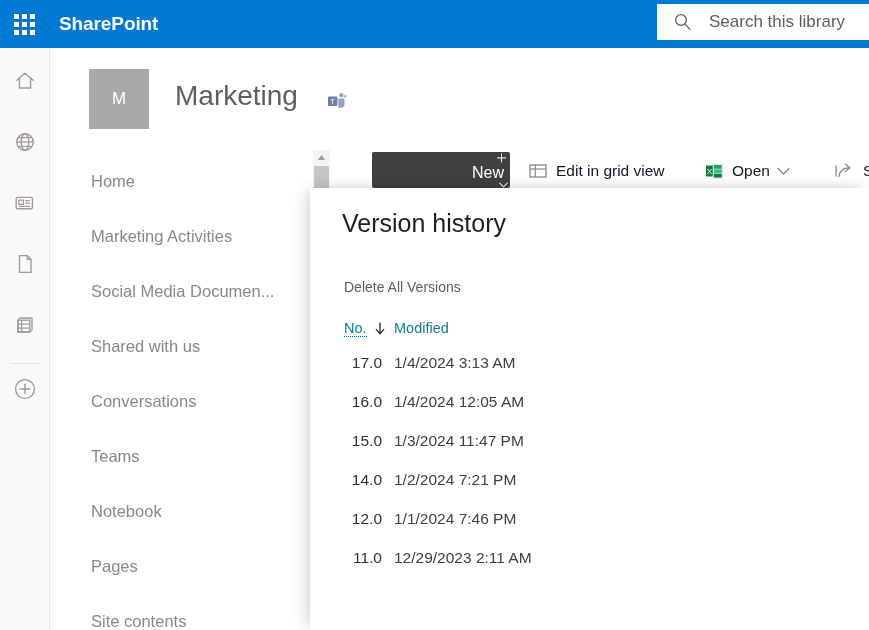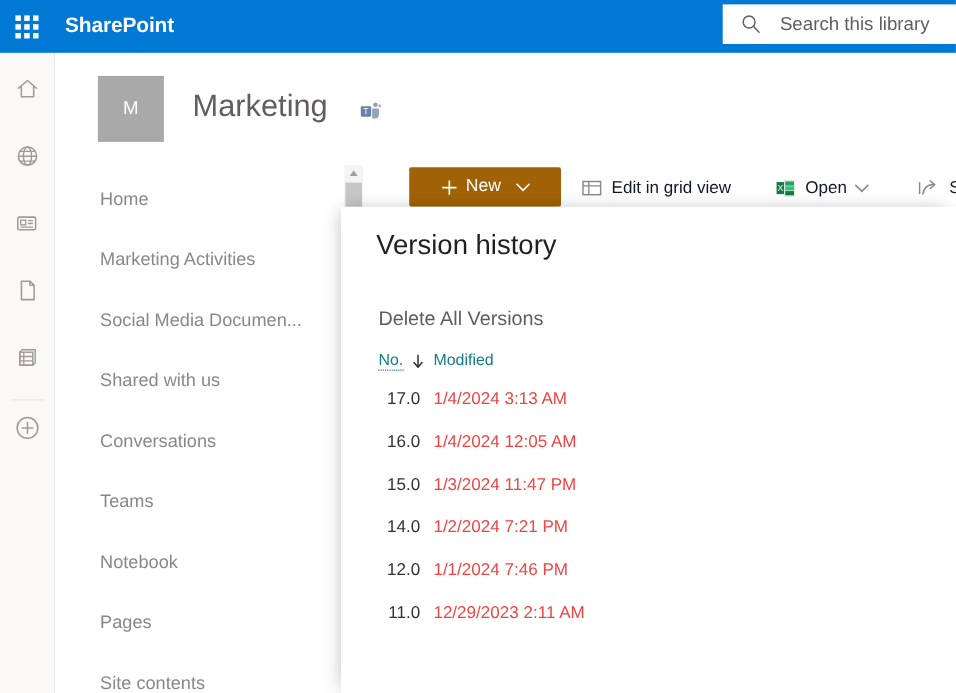--- a/index.html
+++ b/index.html
@@ -174,26 +174,27 @@
     position: absolute;
     left: 0; top: 0;
     width: 559px; height: 44px;
     display: flex;
     align-items: center;
   }
   .cmd-new {
     position: absolute;
     left: 62px; top: 4px;
     width: 138px; height: 36px;
-    background: #a16207;
+    background: #404040;
     border-radius: 2px;
     display: flex;
-    align-items: center;
+    align-items: flex-end;
     justify-content: center;
     cursor: pointer;
+    flex-direction: column;
   }
   .cmd-new-label {
     color: #ffffff;
     font-size: 16px;
     margin: 0 6px;
     white-space: nowrap;
   }
   .cmd-btn {
     position: absolute;
     top: 8px;
@@ -251,21 +252,21 @@
     position: absolute;
     left: 32px; top: 21px;
     font-size: 25px;
     color: #201f1e;
     font-weight: normal;
     white-space: nowrap;
   }
   .panel-action {
     position: absolute;
     left: 34px; top: 91px;
-    font-size: 18px;
+    font-size: 14px;
     color: #605e5c;
     white-space: nowrap;
     cursor: pointer;
   }
   .vh-table {
     position: absolute;
     left: 0; top: 132px;
     width: 648px;
   }
   .vh-head {
@@ -304,21 +305,21 @@
     width: 40px;
     text-align: right;
     font-size: 15.5px;
     color: #323130;
     white-space: nowrap;
   }
   .vh-date {
     position: absolute;
     left: 84px; top: 6px;
     font-size: 15.5px;
-    color: #ef4444;
+    color: #404040;
     cursor: pointer;
     white-space: nowrap;
     text-align: right;
   }
 </style>
 </head>
 <body>
 
 <div id="app">
 

